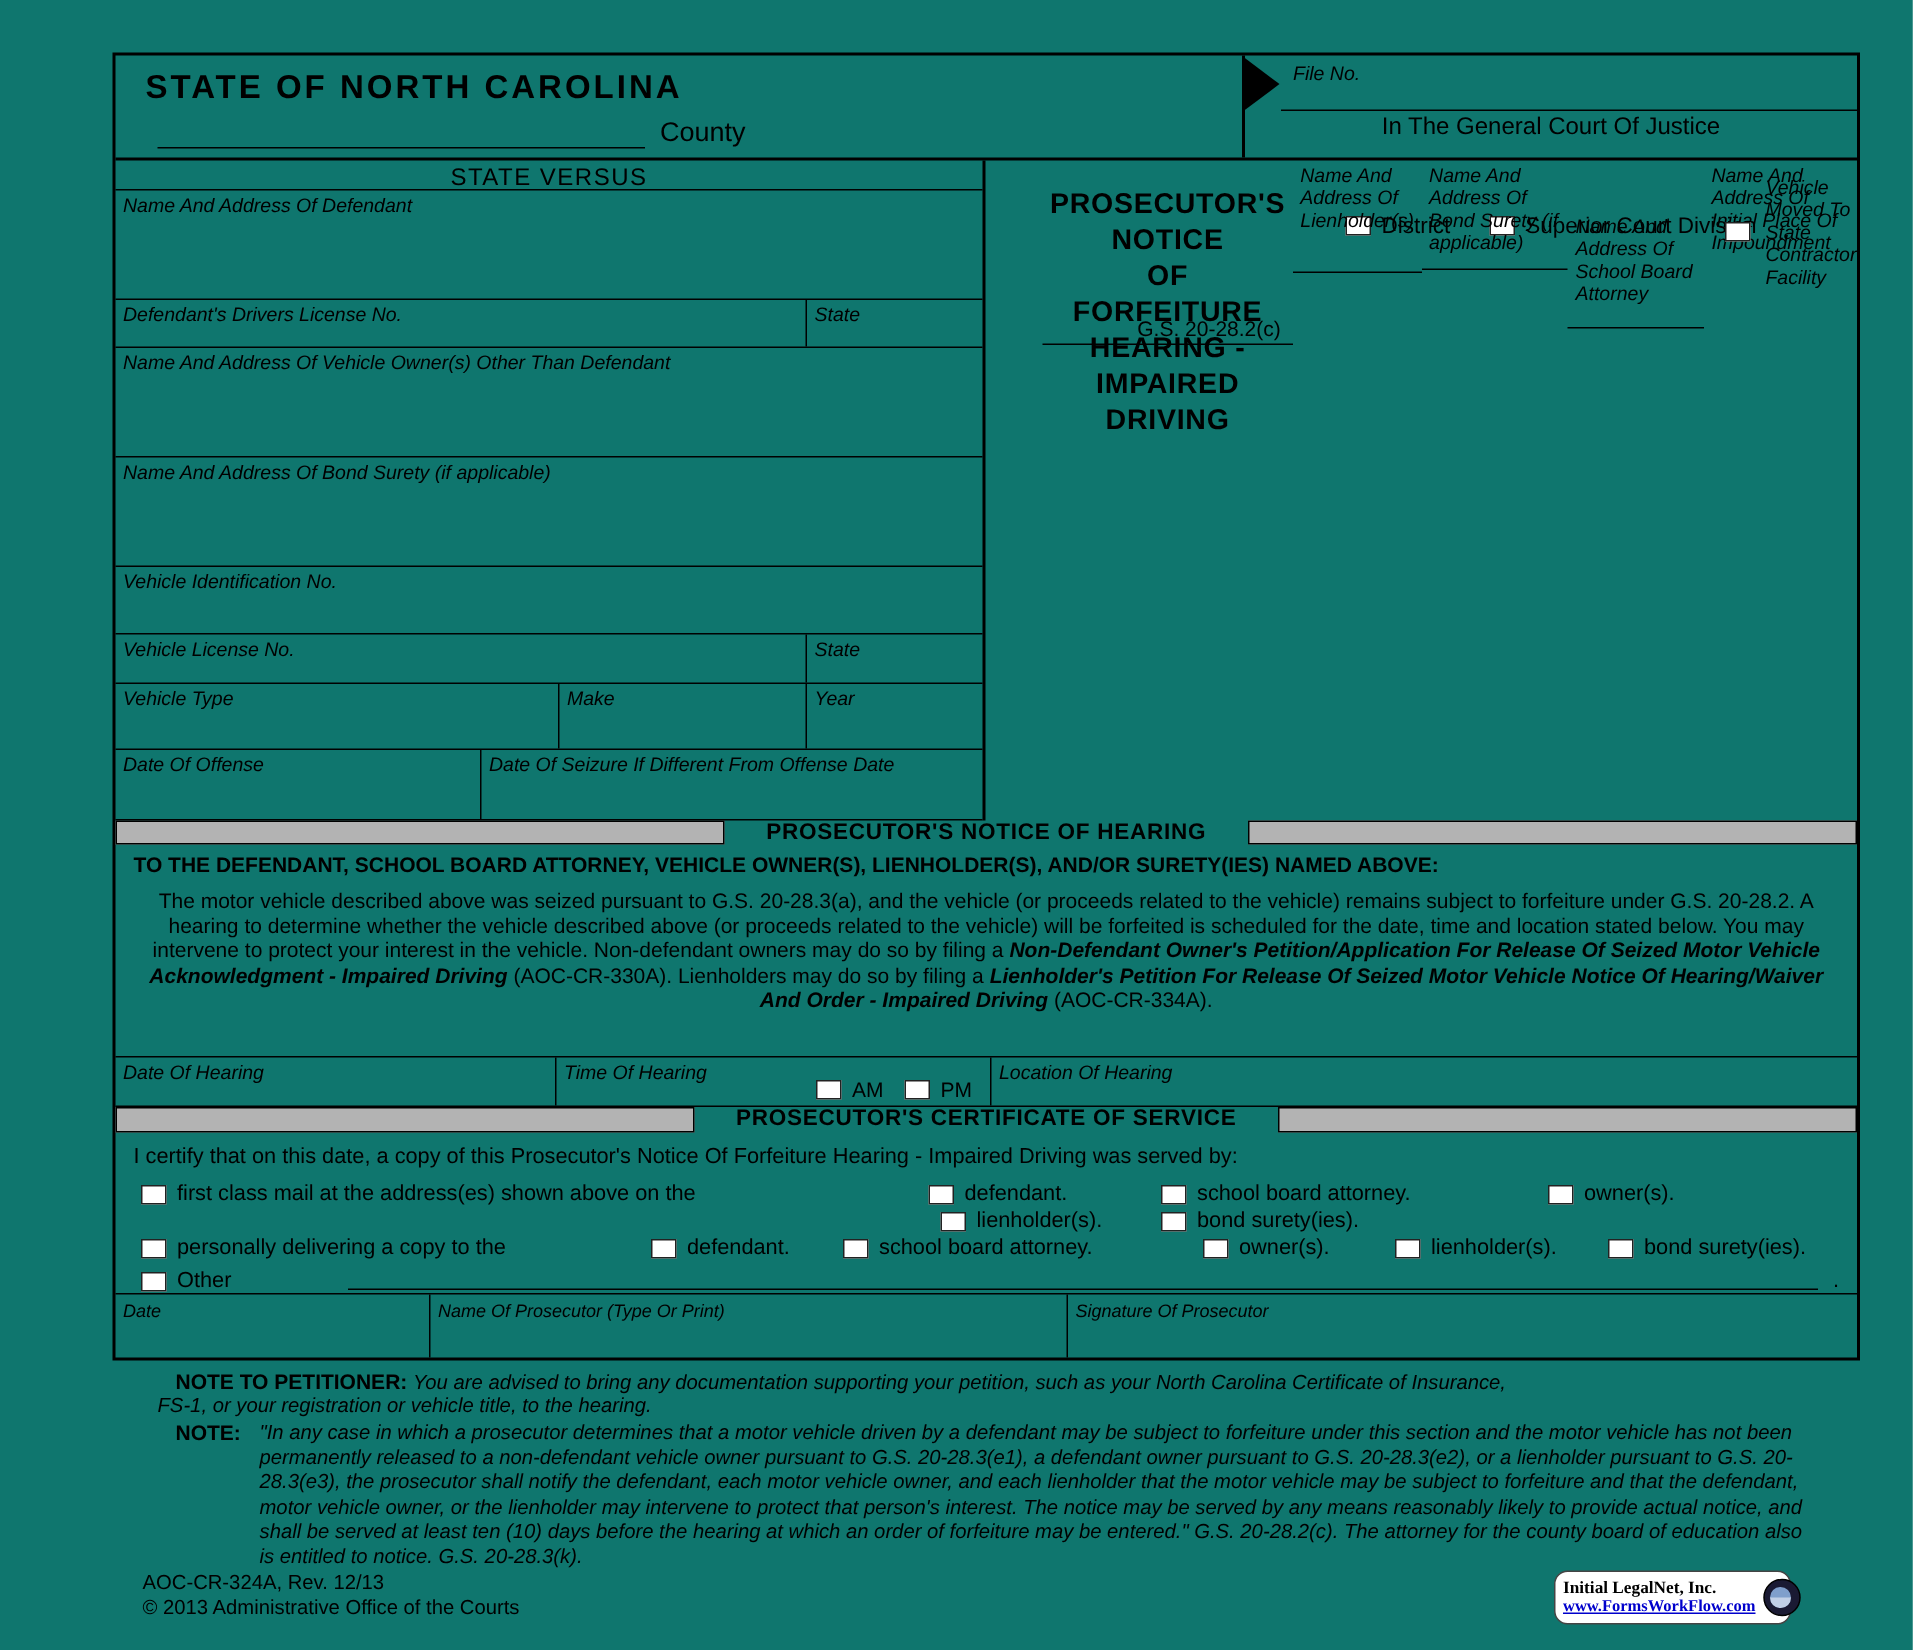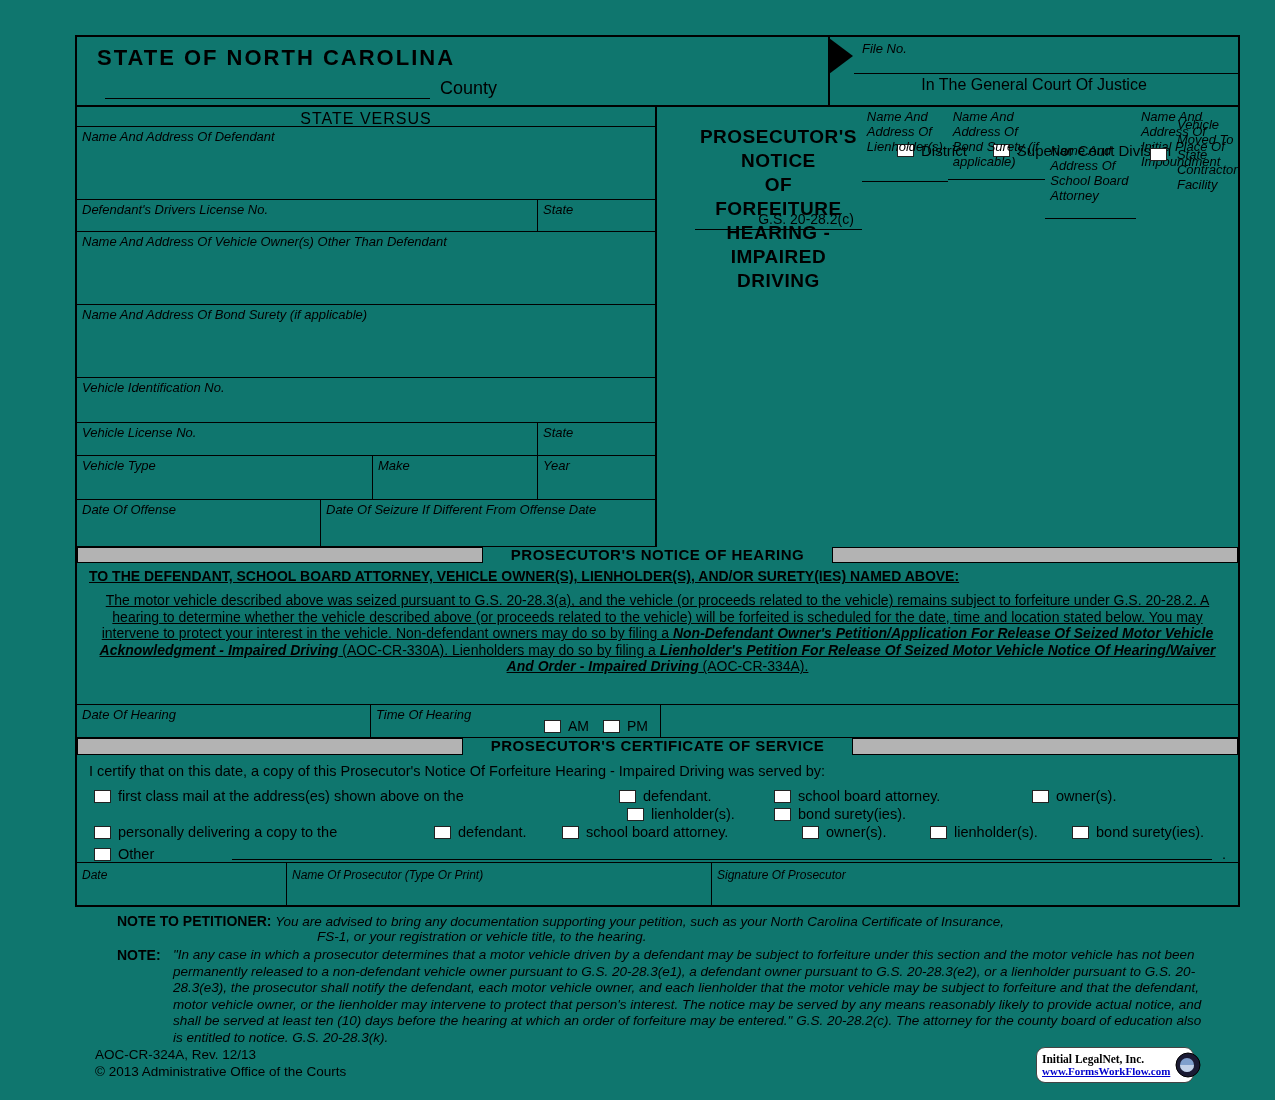--- a/index.html
+++ b/index.html
@@ -53,21 +53,21 @@
   .title-block { text-align: center; padding-top: 18px; }
   .title-line { font-weight: bold; font-size: 19px; line-height: 24px; letter-spacing: 0.5px; }
   .statute { position: absolute; right: 8px; bottom: 2px; font-size: 14px; }
   .impound-check { position: absolute; left: 14px; bottom: 6px; display: inline-flex; align-items: center; gap: 10px; }
   .impound-check .cell-label { display: inline; }
   
   .band { display: flex; height: 17px; }
   .band-gray { flex: 1; background: #b3b3b3; border: 1px solid #000; }
   .band-label { padding: 0 28px; font-weight: bold; font-size: 15px; line-height: 16px; letter-spacing: 0.5px; white-space: nowrap; }
   
-  .notice { height: 143px; padding: 5px 12px 0 12px; border-bottom: 1.5px solid #000; text-decoration: underline; }
+  .notice { height: 143px; padding: 5px 12px 0 12px; border-bottom: 1.5px solid #000; }
   .notice-heading { font-weight: bold; font-size: 14px; line-height: 17px; margin-bottom: 7px; }
   .notice-para { font-size: 14px; line-height: 16.5px; text-align: center; }
   .bi { font-weight: bold; font-style: italic; }
   
   .hearing-row { display: flex; height: 33px; border-bottom: 1.5px solid #000; }
   .hearing-row .hcell { position: relative; padding: 2px 5px; }
   .hc1 { width: 294px; border-right: 1.5px solid #000; }
   .hc2 { width: 290px; border-right: 1.5px solid #000; }
   .hc3 { flex: 1; }
   .ampm { position: absolute; right: 12px; bottom: 3px; display: flex; gap: 14px; font-size: 14px; }
@@ -83,21 +83,21 @@
   .sig-row { display: flex; height: 42px; }
   .sig-row .scell { position: relative; padding: 2px 5px; }
   .sc1 { width: 210px; border-right: 1.5px solid #000; }
   .sc2 { width: 425px; border-right: 1.5px solid #000; }
   .sc3 { flex: 1; }
   .sig-label { font-style: italic; font-size: 12px; }
   
   .notes { position: absolute; left: 105px; top: 913px; width: 1115px; font-size: 13.5px; }
   .note-pet-label, .note-label { font-weight: bold; font-size: 14px; padding-left: 12px; }
   .ital { font-style: italic; }
-  .note-pet-line2 { margin-left: 212px; font-style: italic; }
+  .note-pet-line2 { font-style: italic; }
   .note-row { display: flex; margin-top: 3px; }
   .note-row .note-label { width: 68px; flex-shrink: 0; }
   .note-text { font-style: italic; width: 1035px; line-height: 16.5px; }
   .footer { position: absolute; left: 95px; top: 1046px; font-size: 13.5px; line-height: 17px; }
   .badge {
     position: absolute; left: 1036px; top: 1047px; width: 158px; height: 36px;
     border: 1.5px solid #444; border-radius: 9px;
     display: flex; align-items: center; padding: 2px 5px; gap: 5px; background: #fff;
   }
   .badge-text { display: flex; flex-direction: column; font-family: "Liberation Serif", serif; }
@@ -238,20 +238,23 @@
           <span class="cbgrp">
             <span class="cb"></span>
             <span>AM</span>
           </span>
           <span class="cbgrp">
             <span class="cb"></span>
             <span>PM</span>
           </span>
         </span>
       </div>
+      <div class="hcell hc3">
+        <span class="cell-label">Location Of Hearing</span>
+      </div>
     </div>
 
     <div class="band">
       <div class="band-gray"></div>
       <div class="band-label">PROSECUTOR'S CERTIFICATE OF SERVICE</div>
       <div class="band-gray"></div>
     </div>
 
     <div class="service">
       <div class="srow certify-line">I certify that on this date, a copy of this Prosecutor's Notice Of Forfeiture Hearing - Impaired Driving was served by:</div>

